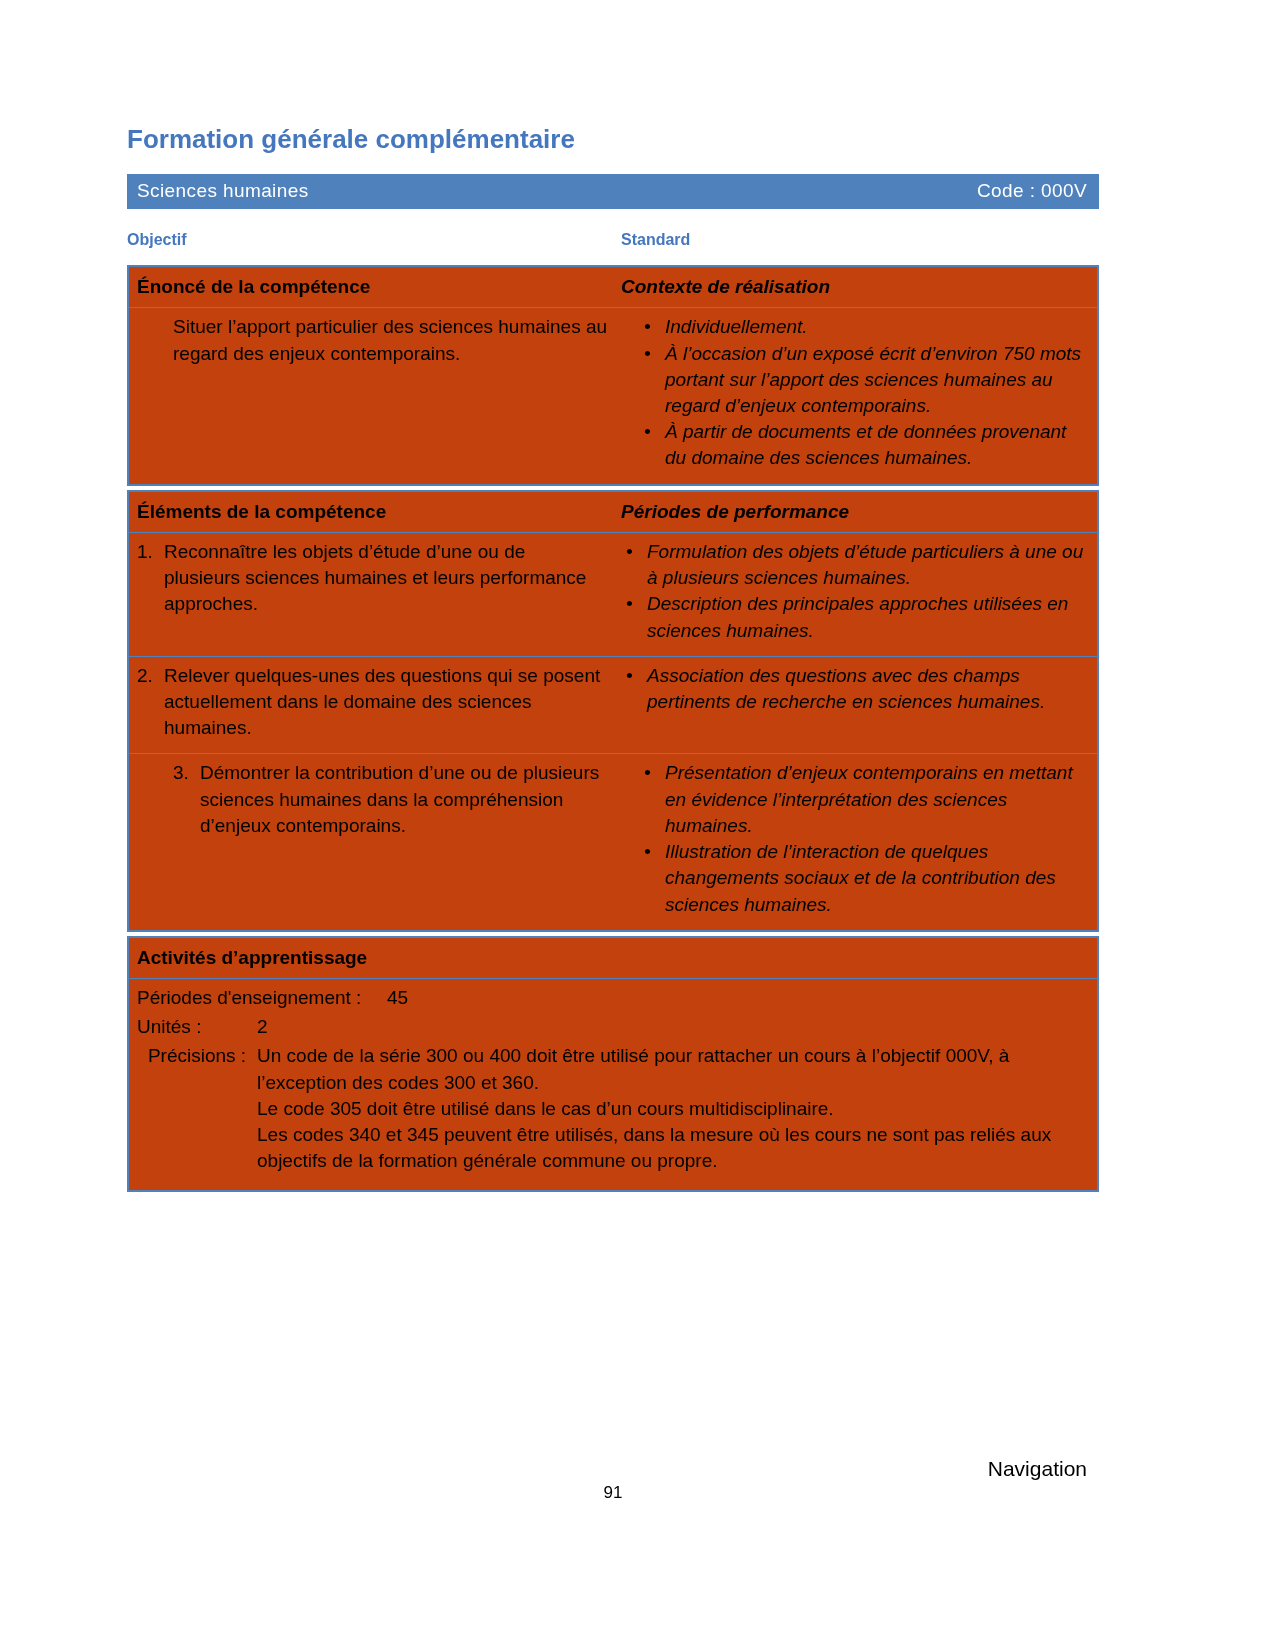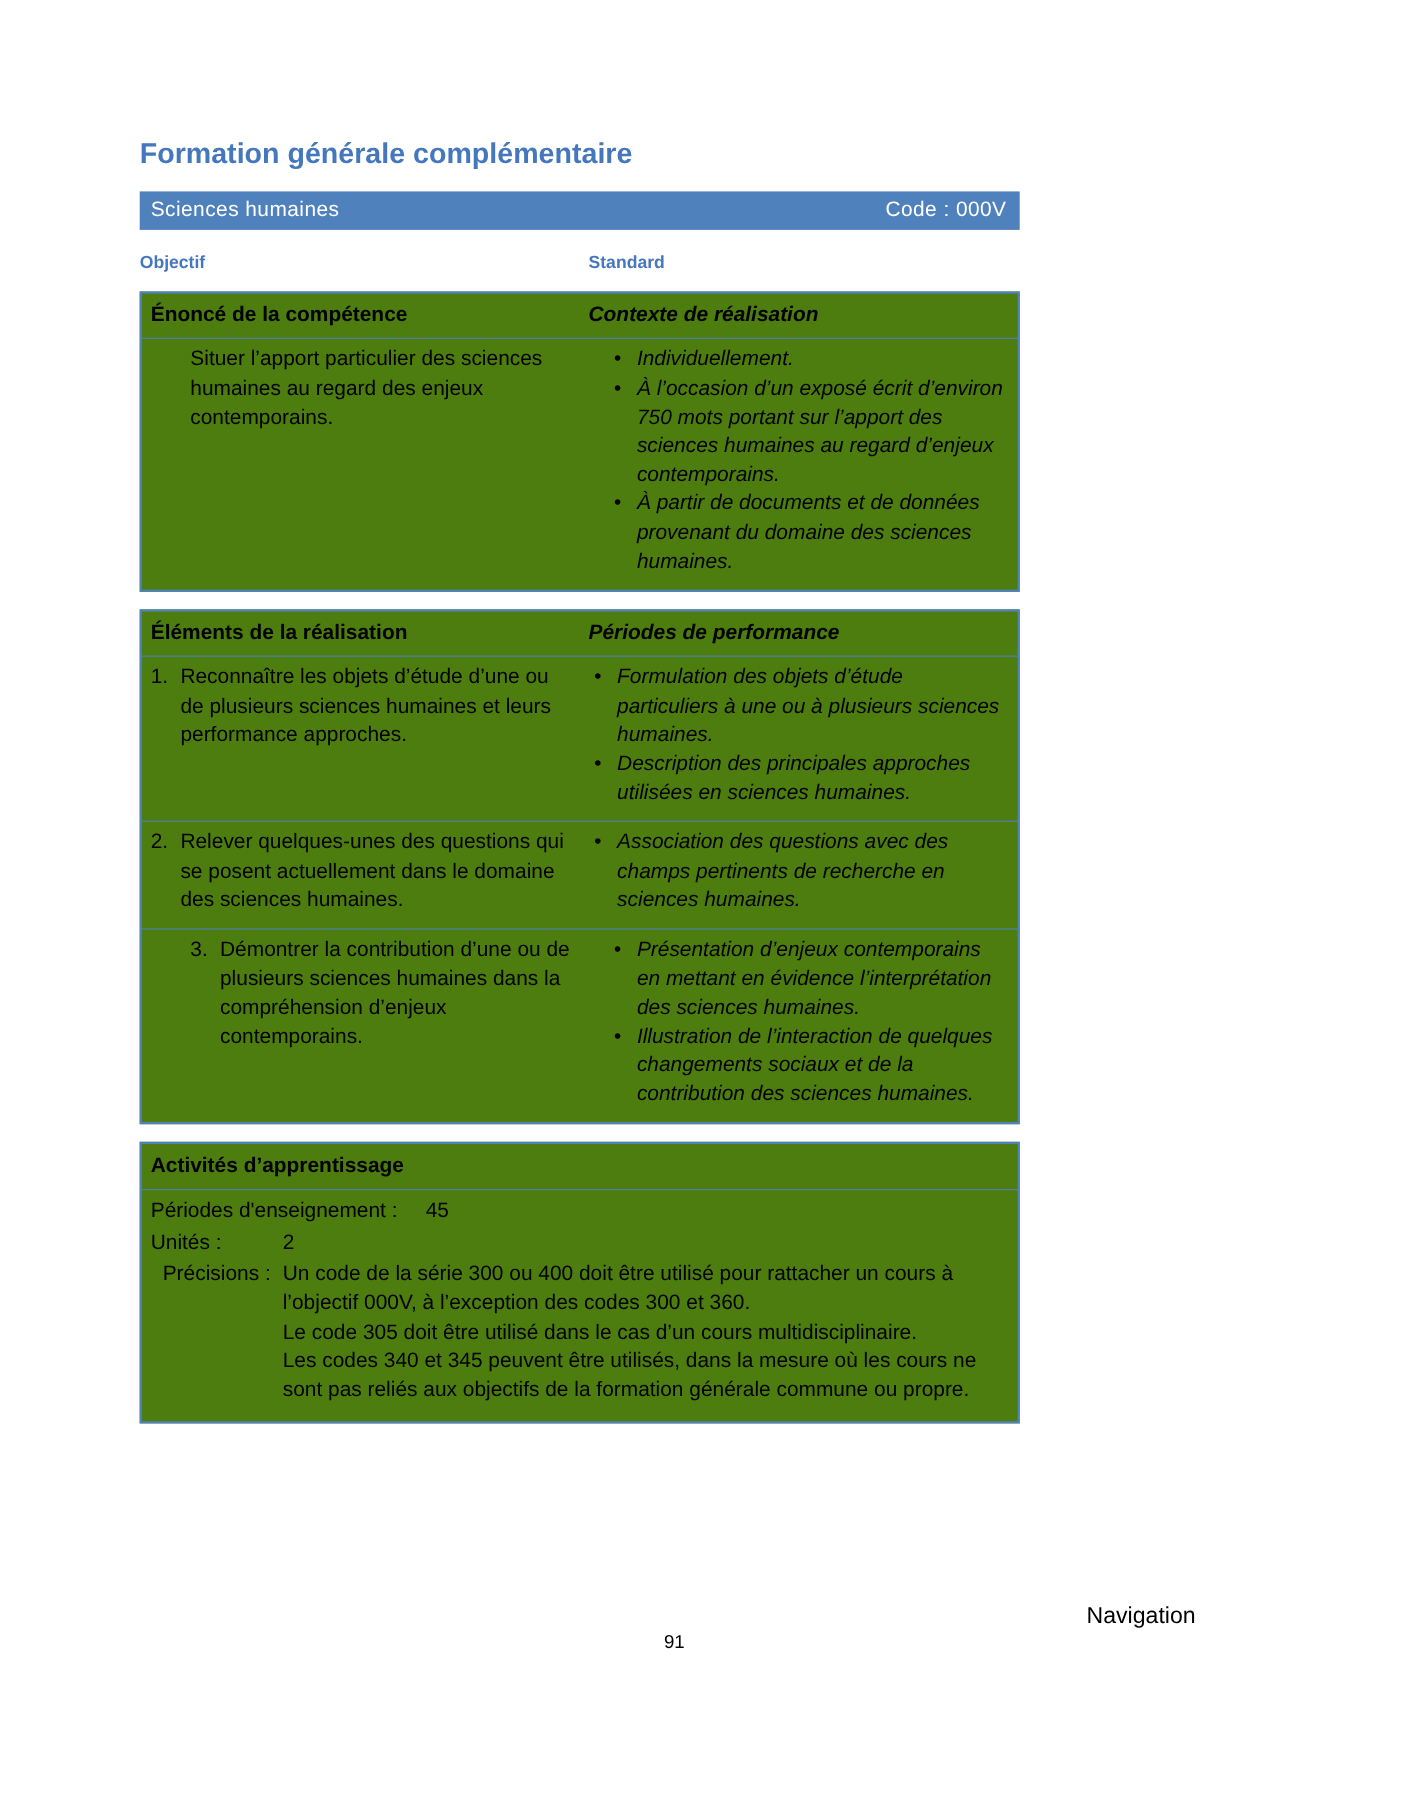--- a/index.html
+++ b/index.html
@@ -10,21 +10,21 @@
     position: relative;
     font-family: "Liberation Sans", "DejaVu Sans", sans-serif;
     color: #000000;
     font-size: 19px;
     line-height: 1.38;
   }
   .page {
     position: absolute;
     left: 127px;
     top: 0;
-    width: 800px;
+    width: 972px;
   }
   .doc-title {
     margin-top: 122px;
     font-size: 26px;
     font-weight: bold;
     color: var(--heading-blue, #4577BE);
     margin-bottom: 16px;
   }
   .banner {
     background: var(--accent-blue, #4F81BD);
@@ -44,22 +44,22 @@
   .col-heads .col-head {
     width: 50%;
     font-size: 16px;
     font-weight: bold;
     color: var(--heading-blue, #4577BE);
   }
   .col-heads .col-head:last-child { padding-left: 8px; }
 
   .tbl {
     border: 2px solid var(--accent-blue, #4F81BD);
-    margin-bottom: 16px;
-    background: #4d7c0f;
+    margin-bottom: 4px;
+    background: #c2410c;
   }
   .tbl-head {
     display: flex;
     border-bottom: 1px solid var(--accent-blue, #4F81BD);
   }
   .tbl-head .cell { font-weight: bold; }
   .tbl-row {
     display: flex;
     border-bottom: 1px solid var(--accent-blue, #4F81BD);
   }
@@ -152,21 +152,21 @@
         <div class="bullet">
           <span class="dot">•</span>
           <span class="btxt">À partir de documents et de données provenant du domaine des sciences humaines.</span>
         </div>
       </div>
     </div>
   </div>
 
   <div class="tbl">
     <div class="tbl-head">
-      <div class="cell left">Éléments de la réalisation</div>
+      <div class="cell left">Éléments de la compétence</div>
       <div class="cell right">Périodes de performance</div>
     </div>
 
     <div class="tbl-row">
       <div class="cell left">
         <div class="numbered">
           <span class="num">1.</span>
           <span class="ntxt">Reconnaître les objets d’étude d’une ou de plusieurs sciences humaines et leurs performance approches.</span>
         </div>
       </div>

